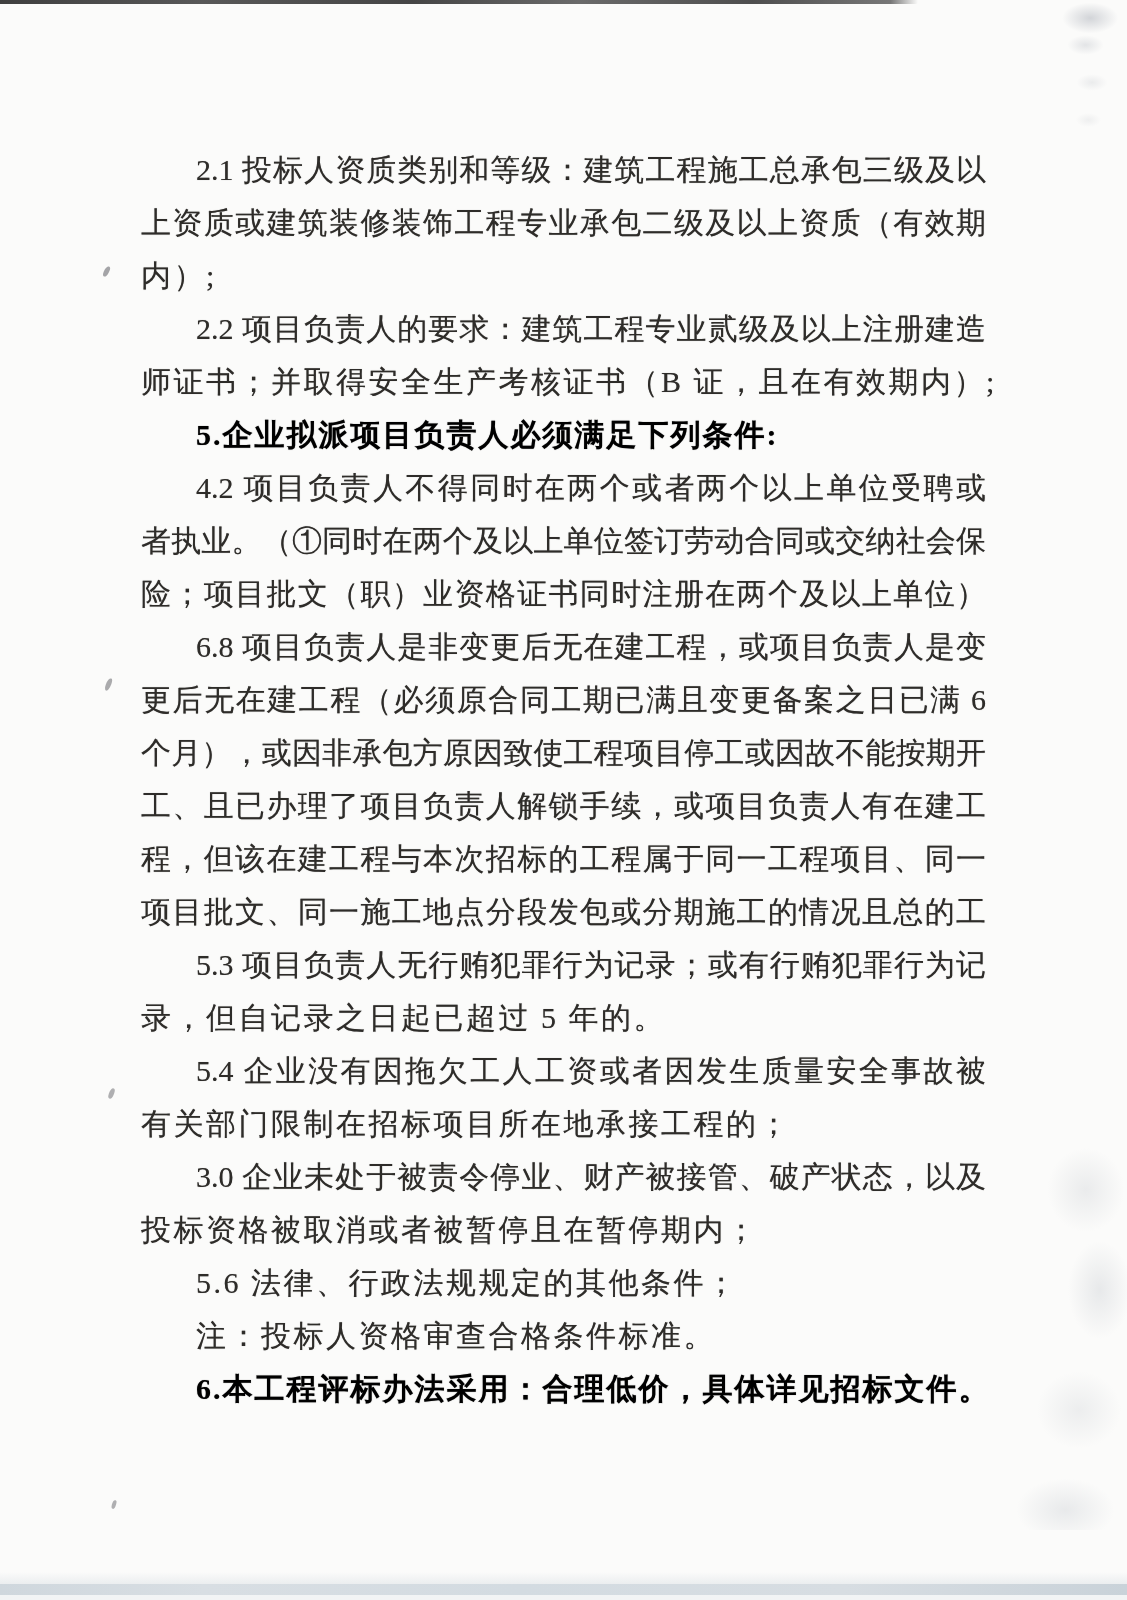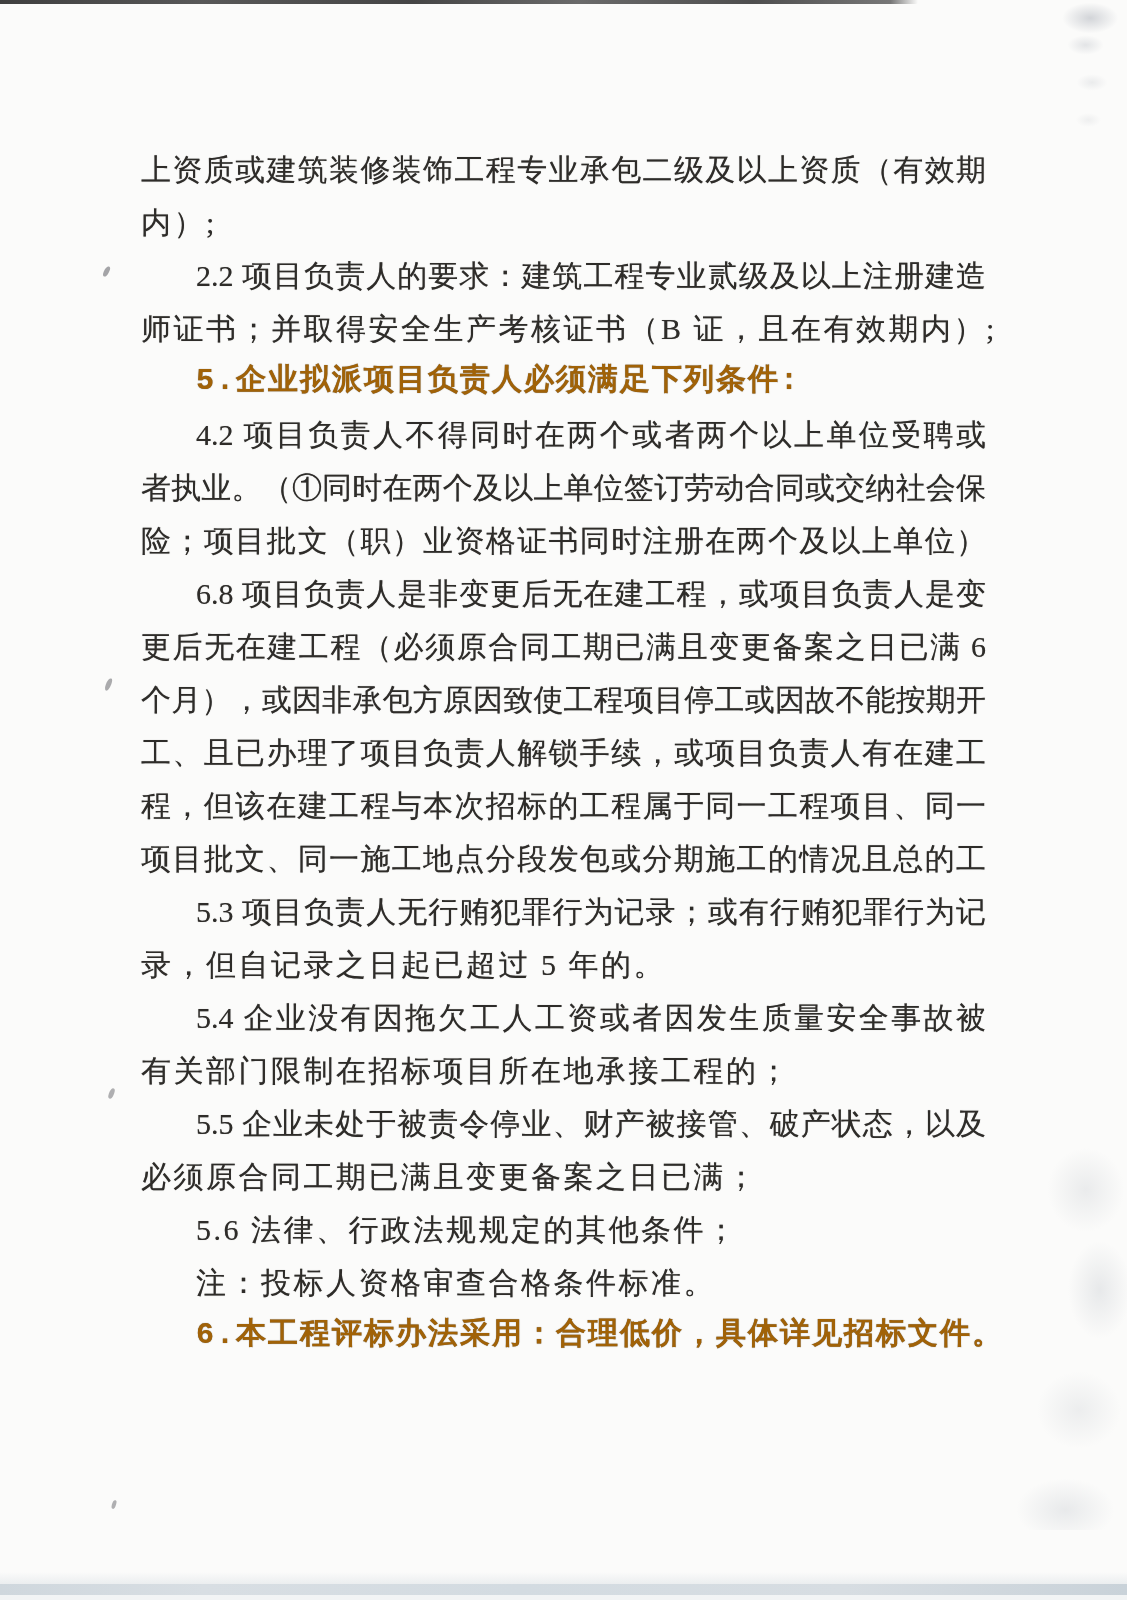--- a/index.html
+++ b/index.html
@@ -54,55 +54,56 @@
   }
   .line{
     height:53px;line-height:53px;font-size:30px;
     text-align:justify;text-align-last:justify;
     white-space:nowrap;
     text-shadow:0 0 0.7px rgba(40,40,40,.55);
   }
   .line.nojust{text-align:left;text-align-last:left;letter-spacing:2.5px;}
   .line.indent{text-indent:55px;}
   .line.bold{
-    font-family:Liberation Mono, monospace;
-    font-weight:700;color:#a16207;
+    font-family:Liberation Serif, serif;
+    font-weight:700;color:#000000;
     text-align:right;text-align-last:left;letter-spacing:2px;
     text-shadow:0 0 0.9px rgba(10,10,10,.6);
   }
 </style>
 </head>
 <body>
 
 <div class="page">
   <div class="scan-top-edge"></div>
   <div class="scan-top-right-smudge"></div>
   <div class="scan-right-smudge"></div>
 
   <div class="textblock">
+      <div class="line indent">2.1 投标人资质类别和等级：建筑工程施工总承包三级及以</div>
       <div class="line">上资质或建筑装修装饰工程专业承包二级及以上资质（有效期</div>
       <div class="line nojust">内）;</div>
       <div class="line indent">2.2 项目负责人的要求：建筑工程专业贰级及以上注册建造</div>
       <div class="line nojust">师证书；并取得安全生产考核证书（B 证，且在有效期内）;</div>
       <div class="line indent bold nojust">5.企业拟派项目负责人必须满足下列条件:</div>
       <div class="line indent">4.2 项目负责人不得同时在两个或者两个以上单位受聘或</div>
       <div class="line">者执业。（①同时在两个及以上单位签订劳动合同或交纳社会保</div>
       <div class="line">险；项目批文（职）业资格证书同时注册在两个及以上单位）</div>
       <div class="line indent">6.8 项目负责人是非变更后无在建工程，或项目负责人是变</div>
       <div class="line">更后无在建工程（必须原合同工期已满且变更备案之日已满 6</div>
       <div class="line">个月），或因非承包方原因致使工程项目停工或因故不能按期开</div>
       <div class="line">工、且已办理了项目负责人解锁手续，或项目负责人有在建工</div>
       <div class="line">程，但该在建工程与本次招标的工程属于同一工程项目、同一</div>
       <div class="line">项目批文、同一施工地点分段发包或分期施工的情况且总的工</div>
       <div class="line indent">5.3 项目负责人无行贿犯罪行为记录；或有行贿犯罪行为记</div>
       <div class="line nojust">录，但自记录之日起已超过 5 年的。</div>
       <div class="line indent">5.4 企业没有因拖欠工人工资或者因发生质量安全事故被</div>
       <div class="line nojust">有关部门限制在招标项目所在地承接工程的；</div>
-      <div class="line indent">5.5 企业未处于被责令停业、财产被接管、破产状态，以及</div>
-      <div class="line nojust">必须原合同工期已满且变更备案之日已满；</div>
+      <div class="line indent">3.0 企业未处于被责令停业、财产被接管、破产状态，以及</div>
+      <div class="line nojust">投标资格被取消或者被暂停且在暂停期内；</div>
       <div class="line indent nojust">5.6 法律、行政法规规定的其他条件；</div>
       <div class="line indent nojust">注：投标人资格审查合格条件标准。</div>
       <div class="line indent bold nojust">6.本工程评标办法采用：合理低价，具体详见招标文件。</div>
     </div>
 
   <div class="speck s1"></div>
   <div class="speck s2"></div>
   <div class="speck s3"></div>
   <div class="speck s4"></div>
 

